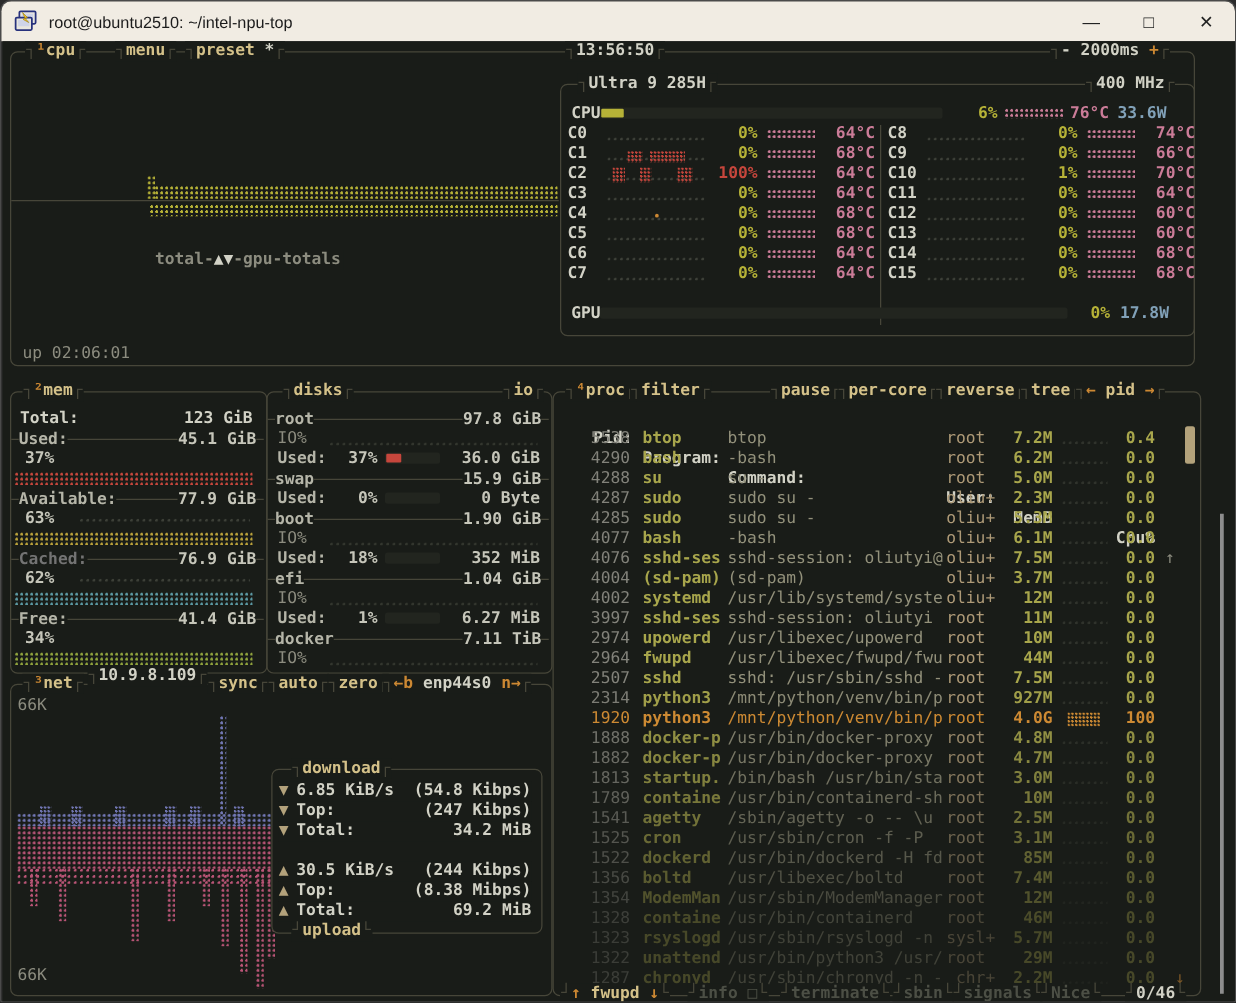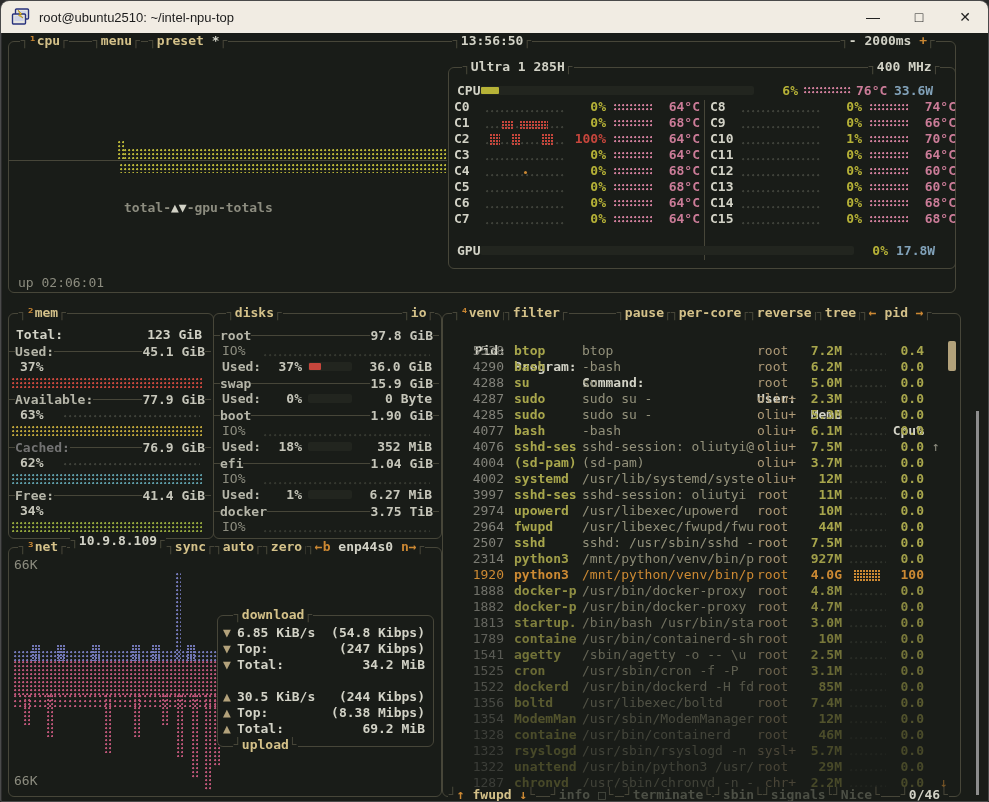--- a/index.html
+++ b/index.html
@@ -74,21 +74,21 @@
     <div class="chip" style="left:838px;top:0;"><span class="cnr">┐</span><span class="t-wh">-</span><span class="t-wh"> </span><span class="t-wh">2000ms</span><span class="t-wh"> </span><span class="t-hi">+</span><span class="cnr">┌</span></div>
 
     <div class="abs dots" style="left:116px;top:108px;width:6px;height:18px;color:var(--yel);"></div>
     <div class="abs dots" style="left:122px;top:116px;width:322px;height:10px;color:var(--yel);"></div>
     <div class="hline" style="left:7px;top:127px;width:438px;"></div>
     <div class="row" style="left:120px;top:119px;background:var(--bg);padding:0 2px;margin-top:48px;"><span class="t-dim">total-</span><span class="t-wh">▲▼</span><span class="t-dim">-gpu-totals</span></div>
     <div class="abs dots" style="left:118px;top:131px;width:326px;height:9px;color:var(--yel);"></div>
     <div class="row t-dim" style="left:16px;top:242px;font-weight:400;">up 02:06:01</div>
 
     <div class="box" style="left:446px;top:34px;width:506px;height:200px;"></div>
-    <div class="chip" style="left:460px;top:26px;"><span class="cnr">┐</span><span class="t-wh">Ultra 1 285H</span><span class="cnr">┌</span></div>
+    <div class="chip" style="left:460px;top:26px;"><span class="cnr">┐</span><span class="t-wh">Ultra 9 285H</span><span class="cnr">┌</span></div>
     <div class="chip" style="left:866px;top:26px;"><span class="cnr">┐</span><span class="t-wh">400 MHz</span><span class="cnr">┌</span></div>
     <div class="vline" style="left:702px;top:67px;height:160px;"></div>
 
     <div class="row t-wh" style="left:455px;top:50px;">CPU</div>
     <div class="bar" style="left:478px;top:53px;width:274px;">
         <span class="fill" style="width:18px;background:var(--yel);"></span>
       </div>
     <div class="row ra t-yel" style="left:760px;top:50px;width:36px;">6%</div>
     <div class="abs dots" style="left:802px;top:54px;width:48px;height:8px;color:var(--pink);"></div>
     <div class="row t-pink" style="left:854px;top:50px;">76°C</div>
@@ -147,21 +147,21 @@
         <div class="row" style="left:220px;top:310px;"><div class="abs t-dim" style="left:0;top:0;font-weight:400;">IO%</div><div class="abs dots5" style="left:42px;top:11px;width:166px;height:3px;color:#33362e;"></div></div>
         <div class="row" style="left:220px;top:326px;width:210px;"><div class="abs" style="left:0;top:0;color:#b5b5a8;">Used:</div><div class="abs ra" style="left:42px;top:0;width:38px;color:#c6c6ba;">37%</div><div class="bar" style="left:86px;top:3px;width:44px;"><div class="fill" style="width:12px;background:#c6463c;"></div></div><div class="abs ra" style="left:124px;top:0;width:86px;color:#c6c6ba;">36.0 GiB</div></div>
         <div class="rule" style="left:212px;top:342px;width:225px;"><div class="rl" style="width:6px;"></div><span style="color: rgb(181, 181, 168);">swap</span><div class="rl" style="flex:1;min-width:6px;"></div><span style="color: rgb(198, 198, 186);">15.9 GiB</span><div class="rl" style="width:6px;"></div></div>
         <div class="row" style="left:220px;top:358px;width:210px;"><div class="abs" style="left:0;top:0;color:#b5b5a8;">Used:</div><div class="abs ra" style="left:42px;top:0;width:38px;color:#c6c6ba;">0%</div><div class="bar" style="left:86px;top:3px;width:44px;"></div><div class="abs ra" style="left:124px;top:0;width:86px;color:#c6c6ba;">0 Byte</div></div>
         <div class="rule" style="left:212px;top:374px;width:225px;"><div class="rl" style="width:6px;"></div><span style="color: rgb(181, 181, 168);">boot</span><div class="rl" style="flex:1;min-width:6px;"></div><span style="color: rgb(198, 198, 186);">1.90 GiB</span><div class="rl" style="width:6px;"></div></div>
         <div class="row" style="left:220px;top:390px;"><div class="abs t-dim" style="left:0;top:0;font-weight:400;">IO%</div><div class="abs dots5" style="left:42px;top:11px;width:166px;height:3px;color:#33362e;"></div></div>
         <div class="row" style="left:220px;top:406px;width:210px;"><div class="abs" style="left:0;top:0;color:#b5b5a8;">Used:</div><div class="abs ra" style="left:42px;top:0;width:38px;color:#c6c6ba;">18%</div><div class="bar" style="left:86px;top:3px;width:44px;"></div><div class="abs ra" style="left:124px;top:0;width:86px;color:#c6c6ba;">352 MiB</div></div>
         <div class="rule" style="left:212px;top:422px;width:225px;"><div class="rl" style="width:6px;"></div><span style="color: rgb(181, 181, 168);">efi</span><div class="rl" style="flex:1;min-width:6px;"></div><span style="color: rgb(198, 198, 186);">1.04 GiB</span><div class="rl" style="width:6px;"></div></div>
         <div class="row" style="left:220px;top:438px;"><div class="abs t-dim" style="left:0;top:0;font-weight:400;">IO%</div><div class="abs dots5" style="left:42px;top:11px;width:166px;height:3px;color:#33362e;"></div></div>
         <div class="row" style="left:220px;top:454px;width:210px;"><div class="abs" style="left:0;top:0;color:#b5b5a8;">Used:</div><div class="abs ra" style="left:42px;top:0;width:38px;color:#c6c6ba;">1%</div><div class="bar" style="left:86px;top:3px;width:44px;"></div><div class="abs ra" style="left:124px;top:0;width:86px;color:#c6c6ba;">6.27 MiB</div></div>
-        <div class="rule" style="left:212px;top:470px;width:225px;"><div class="rl" style="width:6px;"></div><span style="color: rgb(181, 181, 168);">docker</span><div class="rl" style="flex:1;min-width:6px;"></div><span style="color: rgb(198, 198, 186);">3.75 TiB</span><div class="rl" style="width:6px;"></div></div>
+        <div class="rule" style="left:212px;top:470px;width:225px;"><div class="rl" style="width:6px;"></div><span style="color: rgb(181, 181, 168);">docker</span><div class="rl" style="flex:1;min-width:6px;"></div><span style="color: rgb(198, 198, 186);">7.11 TiB</span><div class="rl" style="width:6px;"></div></div>
         <div class="row" style="left:220px;top:486px;"><div class="abs t-dim" style="left:0;top:0;font-weight:400;">IO%</div><div class="abs dots5" style="left:42px;top:11px;width:166px;height:3px;color:#33362e;"></div></div>
       </div>
 
     <div class="box" style="left:6px;top:514px;width:432px;height:248px;"></div>
     <div class="chip" style="left:16px;top:506px;"><span class="cnr">┐</span><span class="t-hi">³</span><span class="t-title">net</span><span class="cnr">┌</span></div>
     <div class="chip" style="left:68px;top:500px;"><span class="cnr">┐</span><span class="t-wh">10.9.8.109</span><span class="cnr">┌</span></div>
     <div class="chip" style="left:164px;top:506px;"><span class="cnr">┐</span><span class="t-title">sync</span><span class="cnr">┌</span></div>
     <div class="chip" style="left:212px;top:506px;"><span class="cnr">┐</span><span class="t-title">auto</span><span class="cnr">┌</span></div>
     <div class="chip" style="left:260px;top:506px;"><span class="cnr">┐</span><span class="t-title">zero</span><span class="cnr">┌</span></div>
     <div class="chip" style="left:304px;top:506px;"><span class="cnr">┐</span><span class="t-hi">←b</span><span class="t-wh"> </span><span class="t-wh">enp44s0</span><span class="t-wh"> </span><span class="t-hi">n→</span><span class="cnr">┌</span></div>
@@ -202,21 +202,21 @@
     <div id="net-stats">
         <div class="row" style="left:221px;top:592px;width:202px;background:var(--bg);"><div class="abs" style="left:0;top:0;color:#b3a27b;">▼</div><div class="abs t-wh" style="left:14px;top:0;">6.85 KiB/s</div><div class="abs ra t-wh" style="left:60px;top:0;width:142px;">(54.8 Kibps)</div></div>
         <div class="row" style="left:221px;top:608px;width:202px;background:var(--bg);"><div class="abs" style="left:0;top:0;color:#b3a27b;">▼</div><div class="abs t-wh" style="left:14px;top:0;">Top:</div><div class="abs ra t-wh" style="left:60px;top:0;width:142px;">(247 Kibps)</div></div>
         <div class="row" style="left:221px;top:624px;width:202px;background:var(--bg);"><div class="abs" style="left:0;top:0;color:#b3a27b;">▼</div><div class="abs t-wh" style="left:14px;top:0;">Total:</div><div class="abs ra t-wh" style="left:60px;top:0;width:142px;">34.2 MiB</div></div>
         <div class="row" style="left:221px;top:656px;width:202px;background:var(--bg);"><div class="abs" style="left:0;top:0;color:#b3a27b;">▲</div><div class="abs t-wh" style="left:14px;top:0;">30.5 KiB/s</div><div class="abs ra t-wh" style="left:60px;top:0;width:142px;">(244 Kibps)</div></div>
         <div class="row" style="left:221px;top:672px;width:202px;background:var(--bg);"><div class="abs" style="left:0;top:0;color:#b3a27b;">▲</div><div class="abs t-wh" style="left:14px;top:0;">Top:</div><div class="abs ra t-wh" style="left:60px;top:0;width:142px;">(8.38 Mibps)</div></div>
         <div class="row" style="left:221px;top:688px;width:202px;background:var(--bg);"><div class="abs" style="left:0;top:0;color:#b3a27b;">▲</div><div class="abs t-wh" style="left:14px;top:0;">Total:</div><div class="abs ra t-wh" style="left:60px;top:0;width:142px;">69.2 MiB</div></div>
       </div>
 
     <div class="box" style="left:440px;top:280px;width:517px;height:482px;"></div>
-    <div class="chip" style="left:450px;top:272px;"><span class="cnr">┐</span><span class="t-hi">⁴</span><span class="t-title">venv</span><span class="cnr">┌</span></div>
+    <div class="chip" style="left:450px;top:272px;"><span class="cnr">┐</span><span class="t-hi">⁴</span><span class="t-title">proc</span><span class="cnr">┌</span></div>
     <div class="chip" style="left:502px;top:272px;"><span class="cnr">┐</span><span class="t-title">filter</span><span class="cnr">┌</span></div>
     <div class="chip" style="left:614px;top:272px;"><span class="cnr">┐</span><span class="t-title">pause</span><span class="cnr">┌</span></div>
     <div class="chip" style="left:668px;top:272px;"><span class="cnr">┐</span><span class="t-title">per-core</span><span class="cnr">┌</span></div>
     <div class="chip" style="left:746px;top:272px;"><span class="cnr">┐</span><span class="t-title">reverse</span><span class="cnr">┌</span></div>
     <div class="chip" style="left:814px;top:272px;"><span class="cnr">┐</span><span class="t-title">tree</span><span class="cnr">┌</span></div>
     <div class="chip" style="left:858px;top:272px;"><span class="cnr">┐</span><span class="t-hi">←</span><span class="t-title"> </span><span class="t-title">pid</span><span class="t-title"> </span><span class="t-hi">→</span><span class="cnr">┌</span></div>
 
     <div class="row" style="left:0;top:294px;">
       <span class="abs ra t-wh" style="left:458px;width:46px;">Pid:</span>
       <span class="abs t-wh" style="left:512px;">Program:</span>

